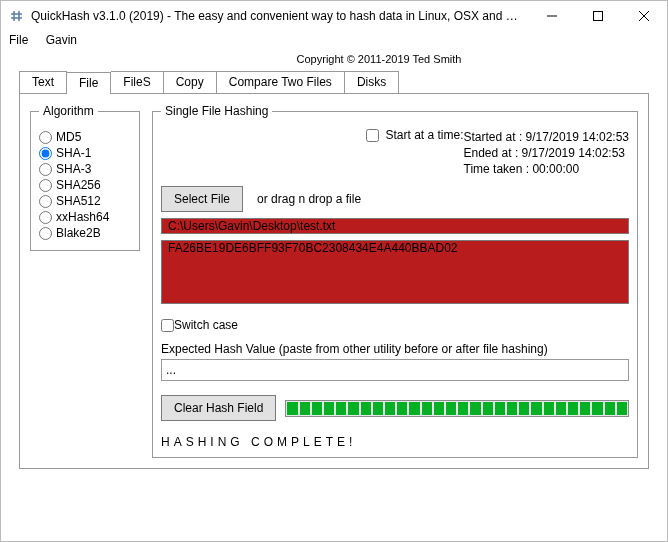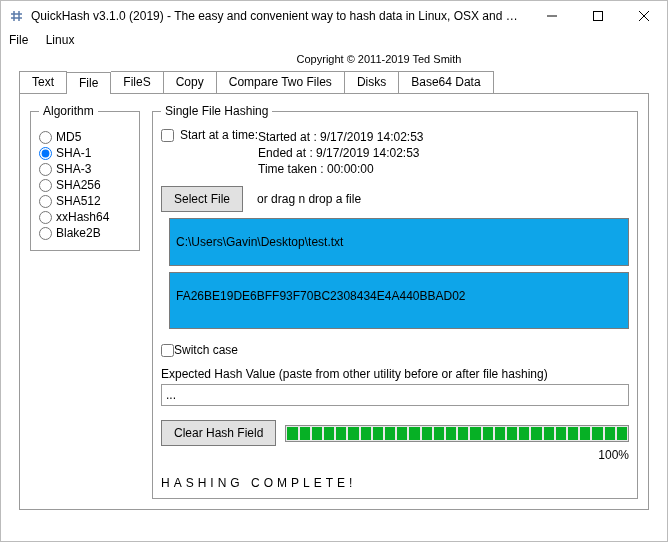--- a/index.html
+++ b/index.html
@@ -19,28 +19,28 @@
   .tab.active { background: #fff; position: relative; top: 1px; z-index: 2; }
   .tab.inactive { background: #fff; }
   .tab + .tab { border-left: none; }
   .tabcontent { border: 1px solid #999; margin: 0 18px 14px; padding: 10px; position: relative; }
   fieldset { border: 1px solid #999; padding: 10px 8px 8px; margin: 0; }
   legend { padding: 0 4px; }
   .cols { display: flex; gap: 12px; align-items: flex-start; }
   .algo { width: 110px; }
   .algo label { display:flex; align-items:center; gap:4px; margin: 2px 0; }
   .main { flex: 1; }
-  .row1 { display: flex; justify-content: flex-start; align-items: flex-start; margin-bottom: 8px; }
+  .row1 { display: flex; justify-content: flex-end; align-items: flex-start; margin-bottom: 8px; }
   .startat { display:flex; align-items:center; gap:6px; }
   .times div { margin: 2px 0; }
   .btnrow { display:flex; align-items:center; gap: 14px; margin-bottom: 6px; }
   button.winbutton { background: #e1e1e1; border: 1px solid #7a7a7a; padding: 5px 12px; font-size: 12px; }
   .drag { color: #000; }
-  .graybox { background: #0ea5e9; border: 1px solid #7a7a7a; padding: 16px 6px; color: #000; margin-bottom: 6px; margin-left: 8px; }
-  .hashbox { height: 57px; }
+  .graybox { background: #b91c1c; border: 1px solid #7a7a7a; padding: 0 6px; color: #000; margin-bottom: 6px; }
+  .hashbox { height: 64px; }
   .switch { display:flex; align-items:center; gap:0; margin: 14px 0 10px; }
   .explabel { margin-bottom: 3px; }
   input.textfield { width: 100%; border: 1px solid #999; padding: 3px 4px; font-size: 12px; }
   .progrow { display:flex; align-items:center; gap: 9px; margin-top: 14px; }
   .progressbar { flex: 1; height: 17px; border: 1px solid #8b8b8b; background: #e8e8e8; display:flex; gap:2px; padding:1px; }
   .progseg { background: #06b025; flex:1; }
   .pct { text-align: right; margin-top: 2px; }
   .status { letter-spacing: 4px; font-weight: normal; margin-top: 14px; }
   input[type=radio], input[type=checkbox] { margin:0; }
 </style>
@@ -72,33 +72,32 @@
         <svg width="10" height="10">
           <line x1="0" y1="0" x2="10" y2="10" stroke-width="1"></line>
           <line x1="10" y1="0" x2="0" y2="10" stroke-width="1"></line>
         </svg>
       </div>
   </div>
 </div>
 
 <div class="menubar">
   <span>File</span>
-  <span>Linux</span>
+  <span>Gavin</span>
 </div>
 
 <div class="copyright">Copyright © 2011-2019  Ted Smith</div>
 
 <div class="tabs">
   <div class="tab inactive first">Text</div>
   <div class="tab active">File</div>
   <div class="tab inactive">FileS</div>
   <div class="tab inactive">Copy</div>
   <div class="tab inactive">Compare Two Files</div>
   <div class="tab inactive">Disks</div>
-  <div class="tab inactive">Base64 Data</div>
 </div>
 
 <div class="tabcontent">
   <div class="cols">
     <fieldset class="algo">
       <legend>Algorithm</legend>
       <label>
           <input type="radio" name="alg" style="">
           <span>MD5</span>
         </label>
@@ -185,18 +184,17 @@
           <div class="progseg"></div>
             <div class="progseg"></div>
             <div class="progseg"></div>
             <div class="progseg"></div>
             <div class="progseg"></div>
           <div class="progseg"></div>
             <div class="progseg"></div>
             <div class="progseg"></div>
         </div>
       </div>
-      <div class="pct">100%</div>
 
       <div class="status">HASHING COMPLETE!</div>
     </fieldset>
   </div>
 </div>
 
 </body></html>

